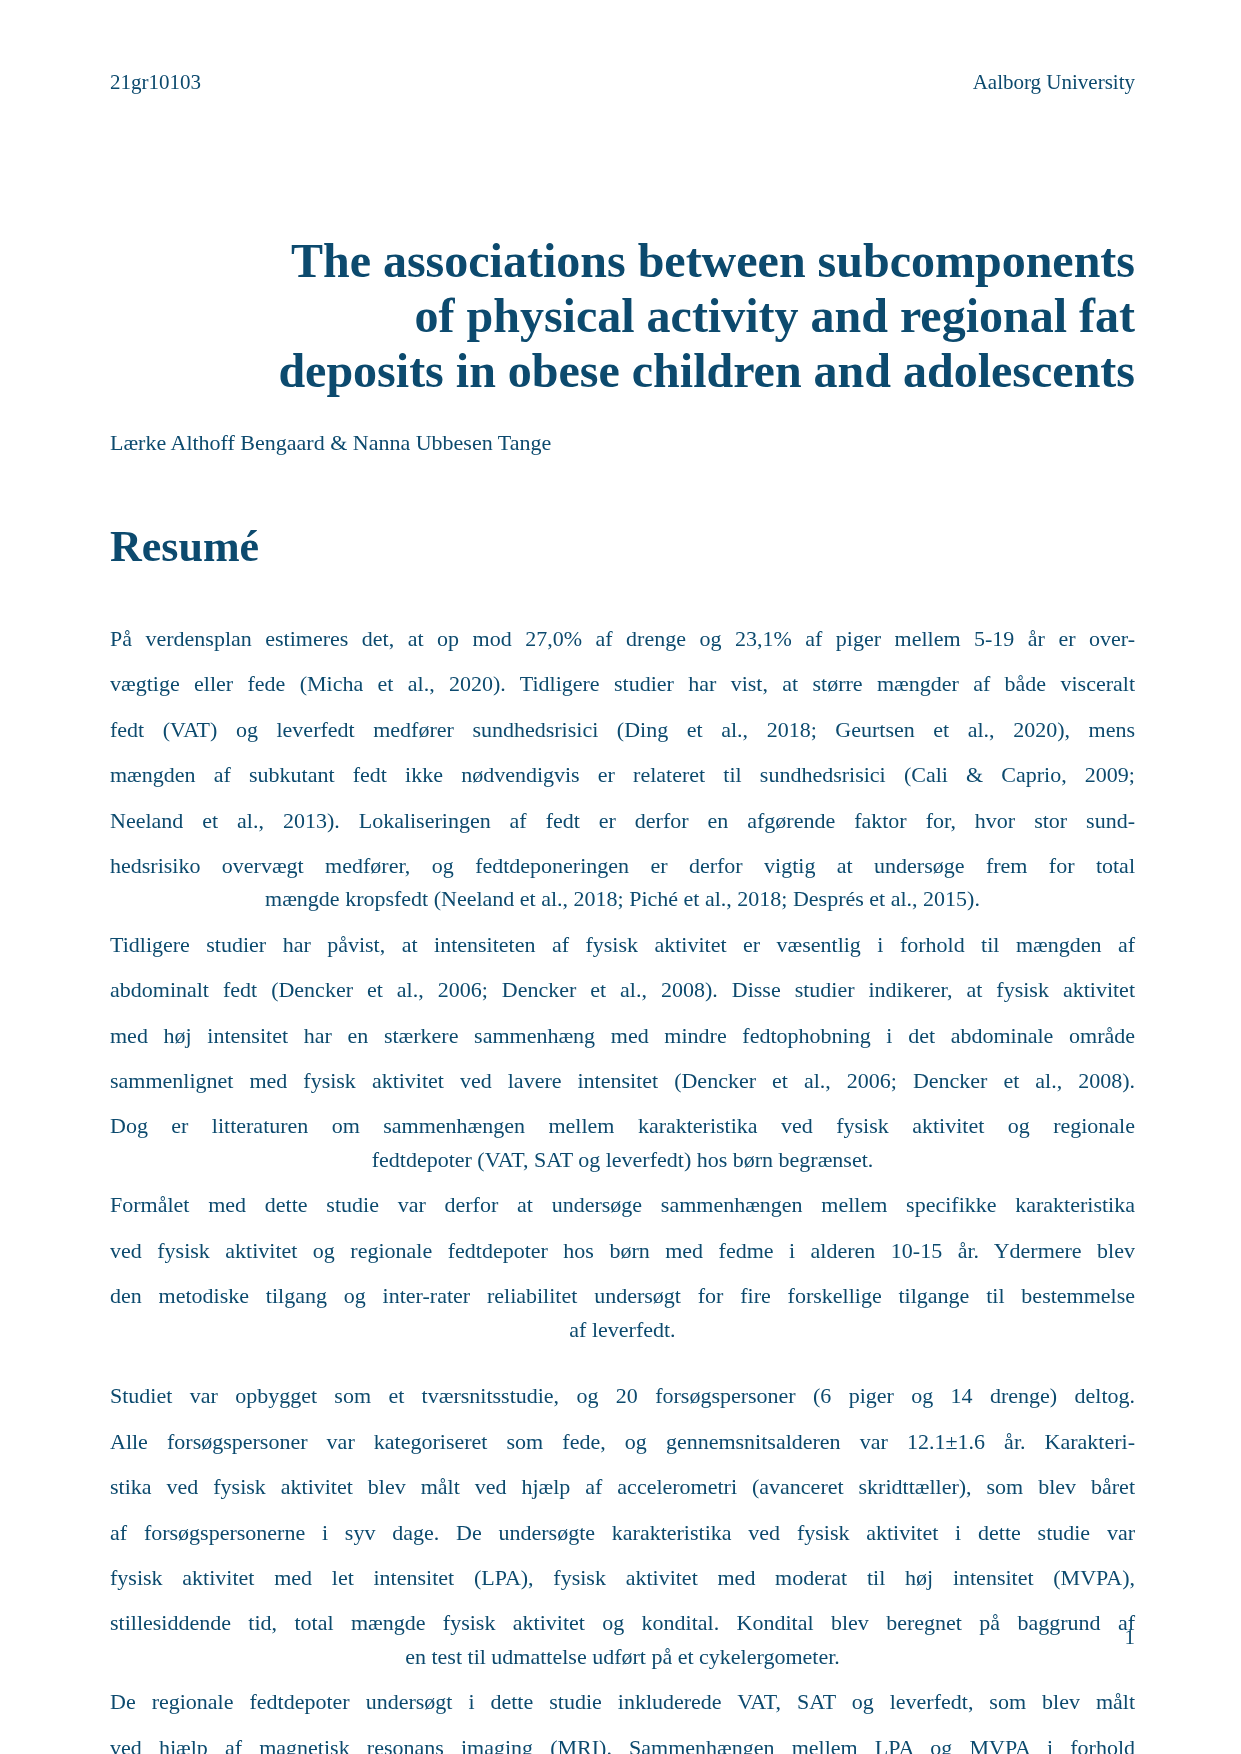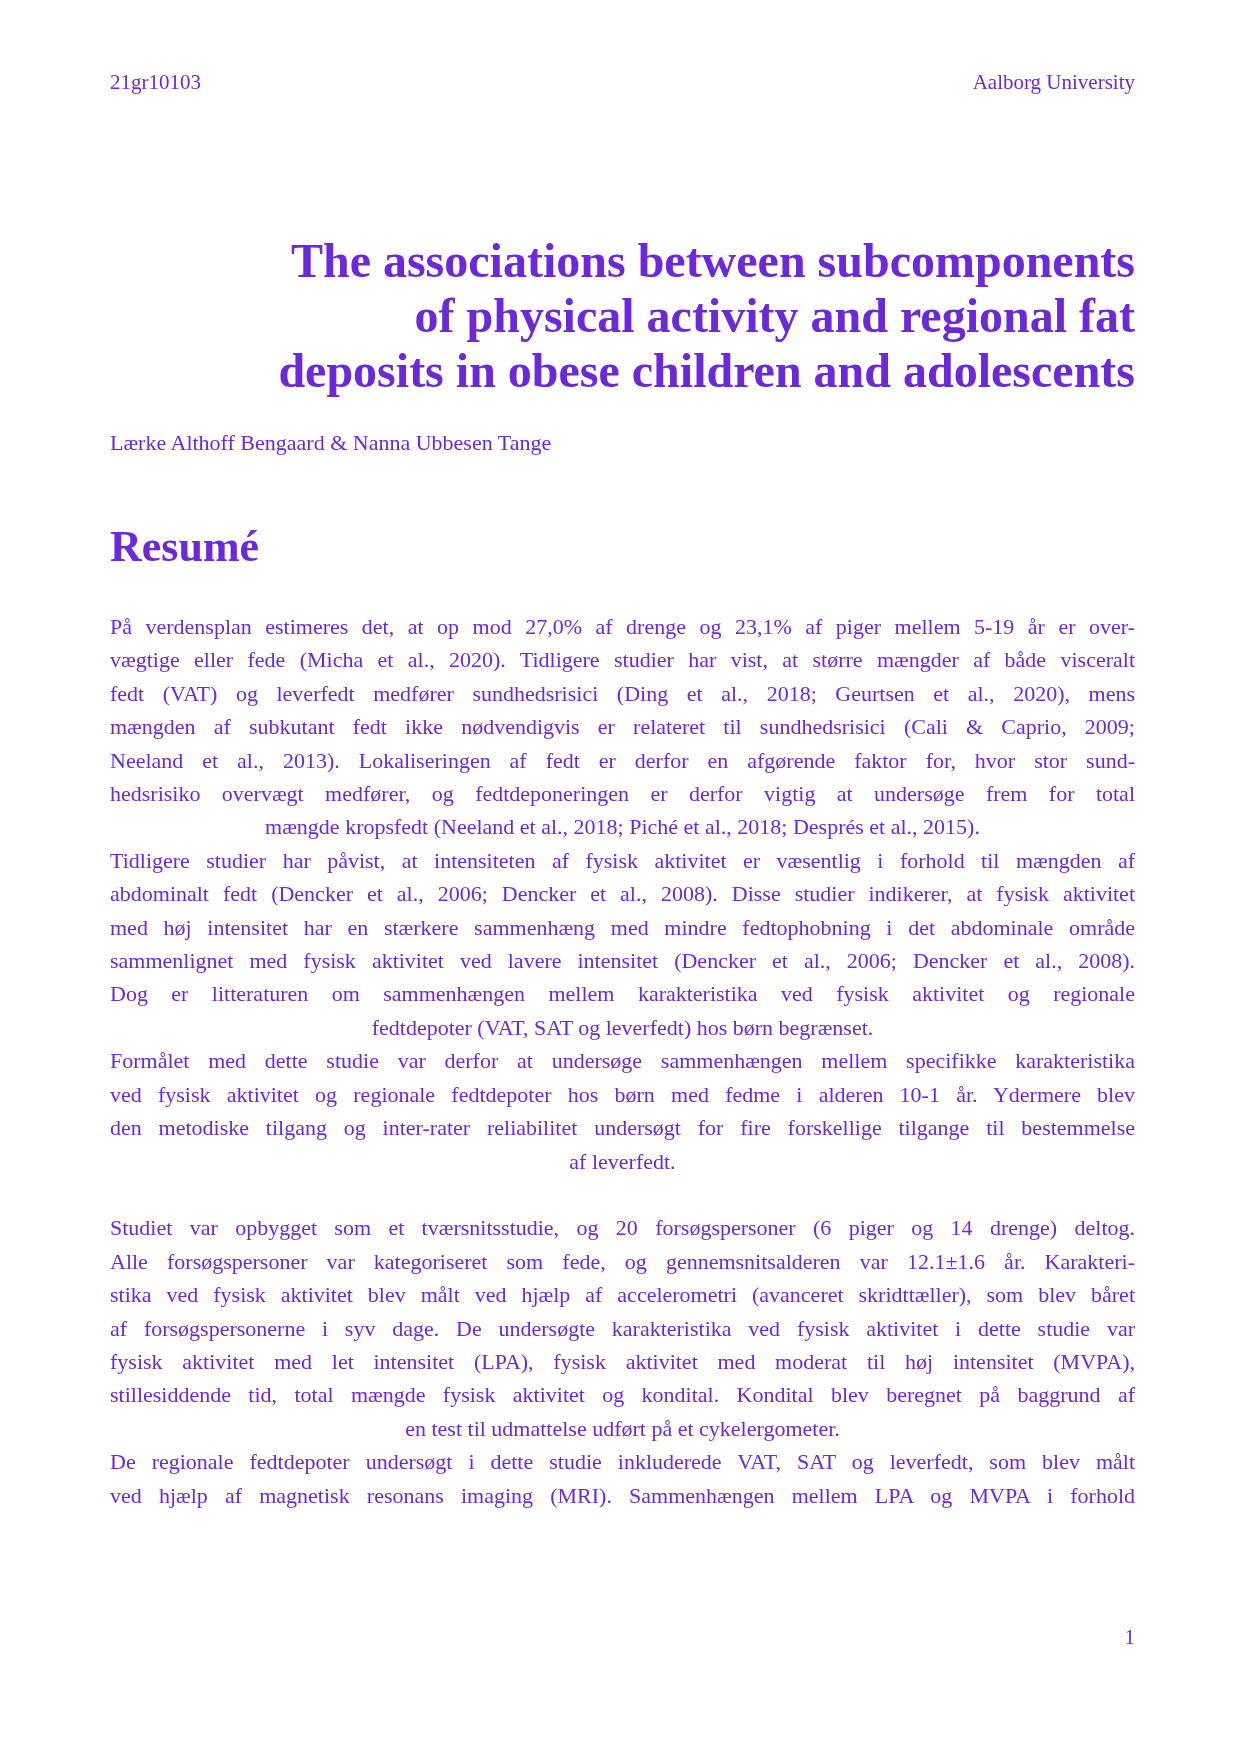--- a/index.html
+++ b/index.html
@@ -2,21 +2,21 @@
 <html><head>
 <meta charset="utf-8">
 <style>
   * { margin: 0; padding: 0; box-sizing: border-box; }
   html, body { background: #ffffff; }
   .page {
     position: relative;
     width: 1241px;
     height: 1754px;
     background: #ffffff;
-    color: #6d28d9;
+    color: #0c4a6e;
     font-family: "Liberation Serif", "DejaVu Serif", serif;
     overflow: hidden;
   }
   .header-left {
     position: absolute; left: 110px; top: 70px;
     font-size: 21px; line-height: 25px;
   }
   .header-right {
     position: absolute; right: 106px; top: 70px;
     font-size: 21px; line-height: 25px; text-align: left;
@@ -40,20 +40,21 @@
     font-size: 22px;
   }
   .line {
     line-height: 33.4px;
     text-align: center;
     white-space: normal;
   }
   .line.j {
     text-align: justify;
     text-align-last: justify;
+    margin-top: 12px;
   }
   .para.gap { margin-top: 33.4px; font-family: Liberation Serif, serif; }
   .page-number {
     position: absolute; right: 106px; top: 1625px;
     font-size: 21px; line-height: 25px; text-align: right;
   }
 </style>
 </head>
 <body>
 
@@ -86,21 +87,21 @@
       <div class="para">
         <div class="line j">Tidligere studier har påvist, at intensiteten af fysisk aktivitet er væsentlig i forhold til mængden af</div>
         <div class="line j">abdominalt fedt (Dencker et al., 2006; Dencker et al., 2008). Disse studier indikerer, at fysisk aktivitet</div>
         <div class="line j">med høj intensitet har en stærkere sammenhæng med mindre fedtophobning i det abdominale område</div>
         <div class="line j">sammenlignet med fysisk aktivitet ved lavere intensitet (Dencker et al., 2006; Dencker et al., 2008).</div>
         <div class="line j">Dog er litteraturen om sammenhængen mellem karakteristika ved fysisk aktivitet og regionale</div>
         <div class="line">fedtdepoter (VAT, SAT og leverfedt) hos børn begrænset.</div>
       </div>
       <div class="para">
         <div class="line j">Formålet med dette studie var derfor at undersøge sammenhængen mellem specifikke karakteristika</div>
-        <div class="line j">ved fysisk aktivitet og regionale fedtdepoter hos børn med fedme i alderen 10-1 år. Ydermere blev</div>
+        <div class="line j">ved fysisk aktivitet og regionale fedtdepoter hos børn med fedme i alderen 10-15 år. Ydermere blev</div>
         <div class="line j">den metodiske tilgang og inter-rater reliabilitet undersøgt for fire forskellige tilgange til bestemmelse</div>
         <div class="line">af leverfedt.</div>
       </div>
       <div class="para gap">
         <div class="line j">Studiet var opbygget som et tværsnitsstudie, og 20 forsøgspersoner (6 piger og 14 drenge) deltog.</div>
         <div class="line j">Alle forsøgspersoner var kategoriseret som fede, og gennemsnitsalderen var 12.1±1.6 år. Karakteri-</div>
         <div class="line j">stika ved fysisk aktivitet blev målt ved hjælp af accelerometri (avanceret skridttæller), som blev båret</div>
         <div class="line j">af forsøgspersonerne i syv dage. De undersøgte karakteristika ved fysisk aktivitet i dette studie var</div>
         <div class="line j">fysisk aktivitet med let intensitet (LPA), fysisk aktivitet med moderat til høj intensitet (MVPA),</div>
         <div class="line j">stillesiddende tid, total mængde fysisk aktivitet og kondital. Kondital blev beregnet på baggrund af</div>

